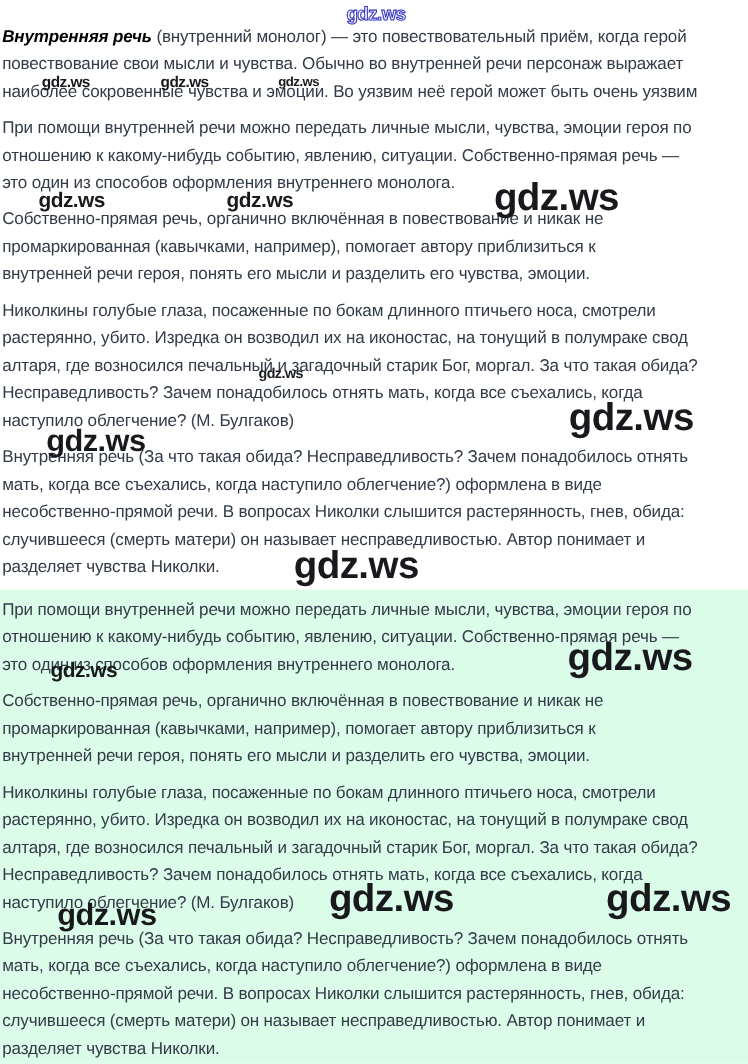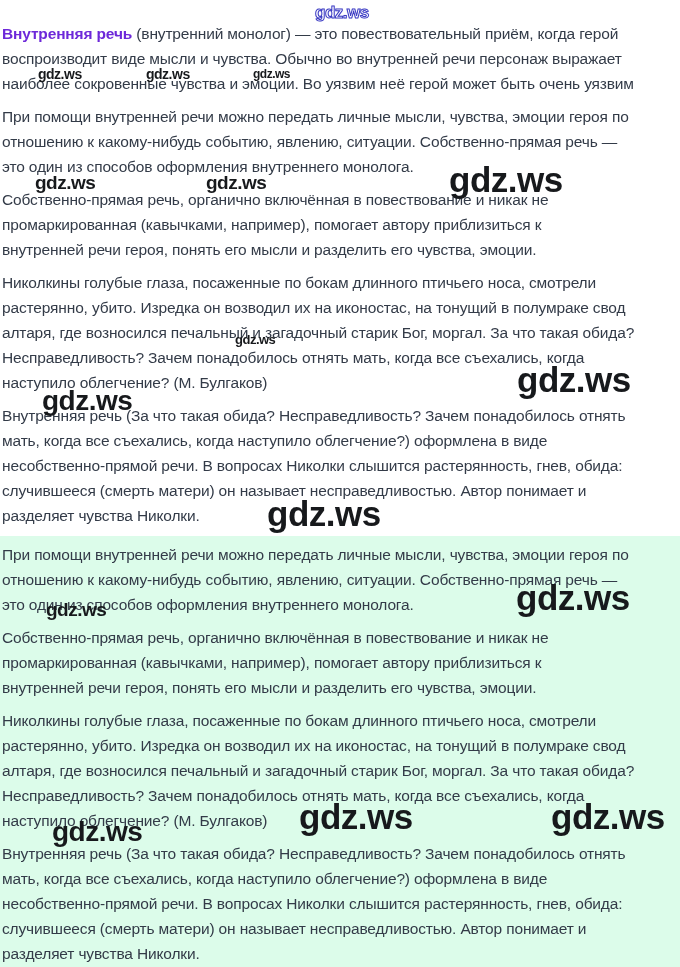--- a/index.html
+++ b/index.html
@@ -11,42 +11,42 @@
   #page{width:680px;height:967px;display:flex;flex-direction:column;position:relative;}
   .section{padding-left:2px;padding-right:2px;box-sizing:border-box;}
   #white-section{background:#ffffff;padding-top:21px;}
   #green-section{background:#dcfcea;padding-top:6px;flex:1;}
   .para{margin:0 0 8px 0;}
   .line{
     white-space:nowrap;
     font-size:15.5px;line-height:25px;
     color:#333b48;letter-spacing:-0.15px;
   }
-  .line b{color:#6d28d9;font-weight:700;}
+  .line b{color:#000000;font-weight:700;font-style:italic;}
   #wm-layer{position:absolute;left:0;top:0;width:537px;height:967px;pointer-events:none;z-index:5;text-align:center;}
   .wm{
     position:absolute;display:inline-block;
     font-family:"Liberation Sans","DejaVu Sans",sans-serif;
     font-weight:600;line-height:1;letter-spacing:-0.5px;
     color:#17191c;
   }
   .wm-outline{
     color:#ffffff;font-weight:700;
     -webkit-text-stroke:1px #3d3dc4;
     text-shadow:0 0 1px #3d3dc4;
   }
 </style>
 </head>
 <body>
 
 <div id="page">
   <div id="white-section" class="section">
       <div class="para">
         <div class="line"><b>Внутренняя речь</b> (внутренний монолог) — это повествовательный приём, когда герой</div>
-        <div class="line">воспроизводит виде мысли и чувства. Обычно во внутренней речи персонаж выражает</div>
+        <div class="line">повествование свои мысли и чувства. Обычно во внутренней речи персонаж выражает</div>
         <div class="line">наиболее сокровенные чувства и эмоции. Во уязвим неё герой может быть очень уязвим</div>
       </div>
       <div class="para">
         <div class="line">При помощи внутренней речи можно передать личные мысли, чувства, эмоции героя по</div>
         <div class="line">отношению к какому-нибудь событию, явлению, ситуации. Собственно-прямая речь —</div>
         <div class="line">это один из способов оформления внутреннего монолога.</div>
       </div>
       <div class="para">
         <div class="line">Собственно-прямая речь, органично включённая в повествование и никак не</div>
         <div class="line">промаркированная (кавычками, например), помогает автору приблизиться к</div>

